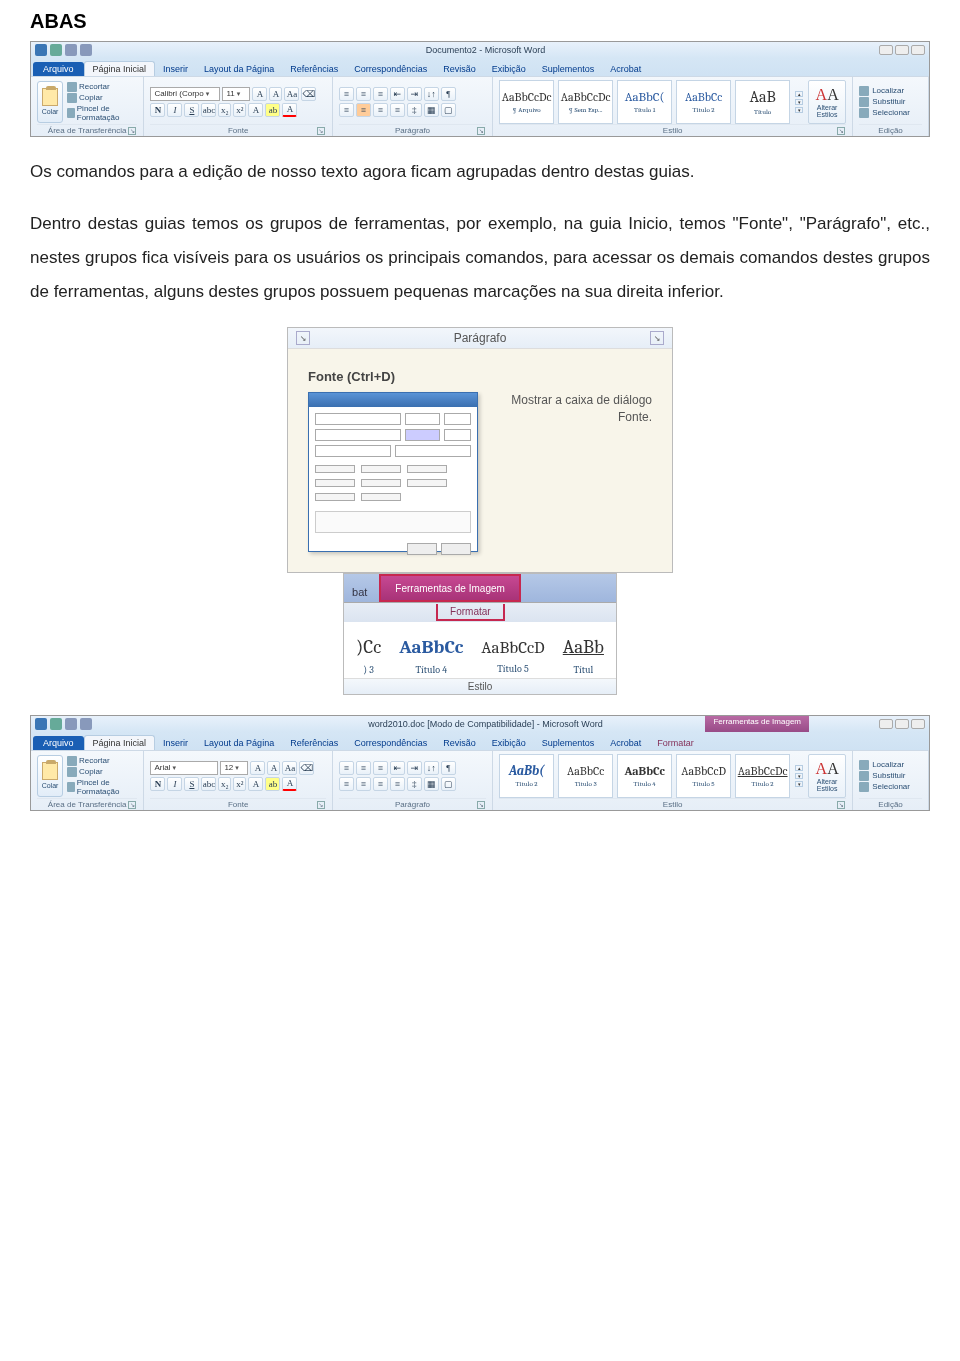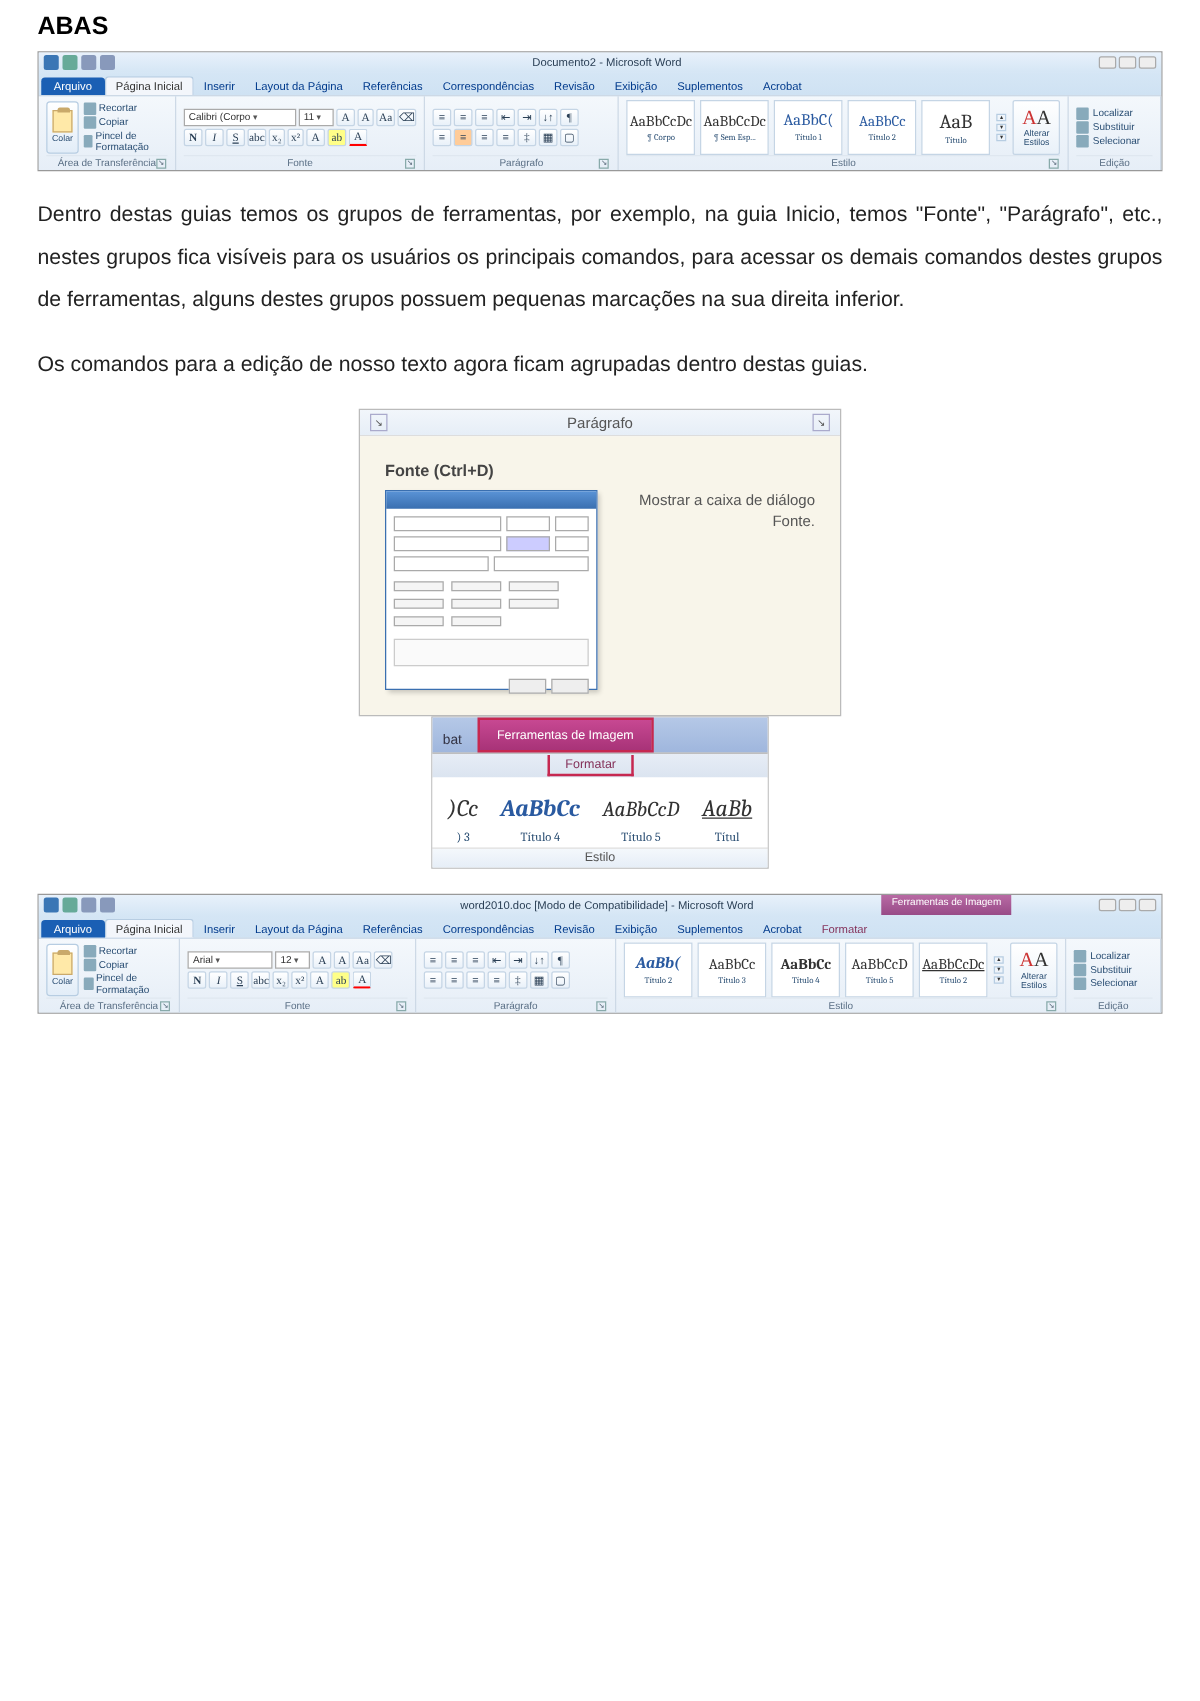--- a/index.html
+++ b/index.html
@@ -76,21 +76,21 @@
   
   .ctx-shot{display:inline-block;background:#fff;border:1px solid #bbb;text-align:left;font-size:11px;}
   .ctx-top{background:linear-gradient(#b5c8e7,#9fb6dd);display:flex;align-items:flex-end;height:28px;}
   .ctx-top .bat{padding:4px 8px;color:#334;font-size:11px;}
   .ctx-top .pink{border:2px solid #c62850;background:linear-gradient(#c74892,#a83378);color:#fff;font-size:10px;padding:2px 14px;height:100%;display:flex;flex-direction:column;align-items:center;justify-content:center;margin-left:4px;}
   .ctx-sub{display:flex;align-items:center;border-top:1px solid #aaa;background:linear-gradient(#e7edf6,#dbe4f0);height:20px;}
   .ctx-sub .fmt{margin-left:92px;font-size:10px;color:#843159;padding:2px 12px;border:2px solid #c62850;border-top:none;}
   .ctx-styles{padding:14px 12px 2px 12px;background:#fff;}
   .ctx-srow{display:flex;gap:18px;font-family:'Cambria',serif;align-items:baseline;}
   .ctx-srow .s{display:flex;flex-direction:column;align-items:center;}
-  .ctx-srow .p{font-size:19px;color:#2a5aa0;font-style:italic;}
+  .ctx-srow .p{font-size:19px;color:#2a5aa0;}
   .ctx-srow .p.u{text-decoration:underline;color:#333;}
   .ctx-srow .l{font-size:10px;color:#2a4e73;margin-top:6px;}
   .ctx-footer{text-align:center;font-size:10px;color:#555;border-top:1px solid #ddd;padding:2px 0;background:linear-gradient(#f4f8fc,#e6eef7);}
 
   
   .word-shot2{border:1px solid #999;font-size:9px;}
   .ws2-ctx{position:absolute;right:120px;top:0;height:16px;background:linear-gradient(#b86aa4,#984b87);color:#fff;font-size:8px;padding:1px 8px;}
   .rel{position:relative;}
 </style>
 </head>
@@ -154,21 +154,21 @@
         <div class="ws-group-label">
             <span>Área de Transferência</span>
             <span class="launcher">↘</span>
           </div>
       </div>
 
       <div class="ws-group" style="width:200px">
         <div class="ws-group-body">
           <div class="font-area">
             <div class="font-row">
-              <div class="combo" style="width:90px">
+              <div class="combo" style="width:70px">
                   <span>Calibri (Corpo</span>
                 </div>
               <div class="combo" style="width:28px">
                   <span>11</span>
                 </div>
               <div class="ico-btn">A</div>
               <div class="ico-btn sm">A</div>
               <div class="ico-btn">Aa</div>
               <div class="ico-btn">⌫</div>
             </div>
@@ -217,21 +217,21 @@
         <div class="ws-group-label">
             <span>Parágrafo</span>
             <span class="launcher">↘</span>
           </div>
       </div>
 
       <div class="ws-group" style="flex:1">
         <div class="ws-group-body">
           <div class="style-box">
               <div class="prev">AaBbCcDc</div>
-              <div class="lbl">¶ Corpo</div>
+              <div class="lbl">¶ Arquivo</div>
             </div>
           <div class="style-box">
               <div class="prev">AaBbCcDc</div>
               <div class="lbl">¶ Sem Esp...</div>
             </div>
           <div class="style-box t1">
               <div class="prev">AaBbC(</div>
               <div class="lbl">Título 1</div>
             </div>
           <div class="style-box t2">
@@ -275,22 +275,22 @@
               </div>
           </div>
         </div>
         <div class="ws-group-label">
             <span>Edição</span>
           </div>
       </div>
     </div>
   </div>
 
+  <p class="para">Os comandos para a edição de nosso texto agora ficam agrupadas dentro destas guias.</p>
   <p class="para">Dentro destas guias temos os grupos de ferramentas, por exemplo, na guia Inicio, temos "Fonte", "Parágrafo", etc., nestes grupos fica visíveis para os usuários os principais comandos, para acessar os demais comandos destes grupos de ferramentas, alguns destes grupos possuem pequenas marcações na sua direita inferior.</p>
-  <p class="para">Os comandos para a edição de nosso texto agora ficam agrupadas dentro destas guias.</p>
 
   <div class="center">
     <div class="tooltip-shot">
       <div class="tt-head">
         <span class="l">↘</span>
         <span>Parágrafo</span>
         <span class="l">↘</span>
       </div>
       <div class="tt-body">
         <div class="tt-title">Fonte (Ctrl+D)</div>

